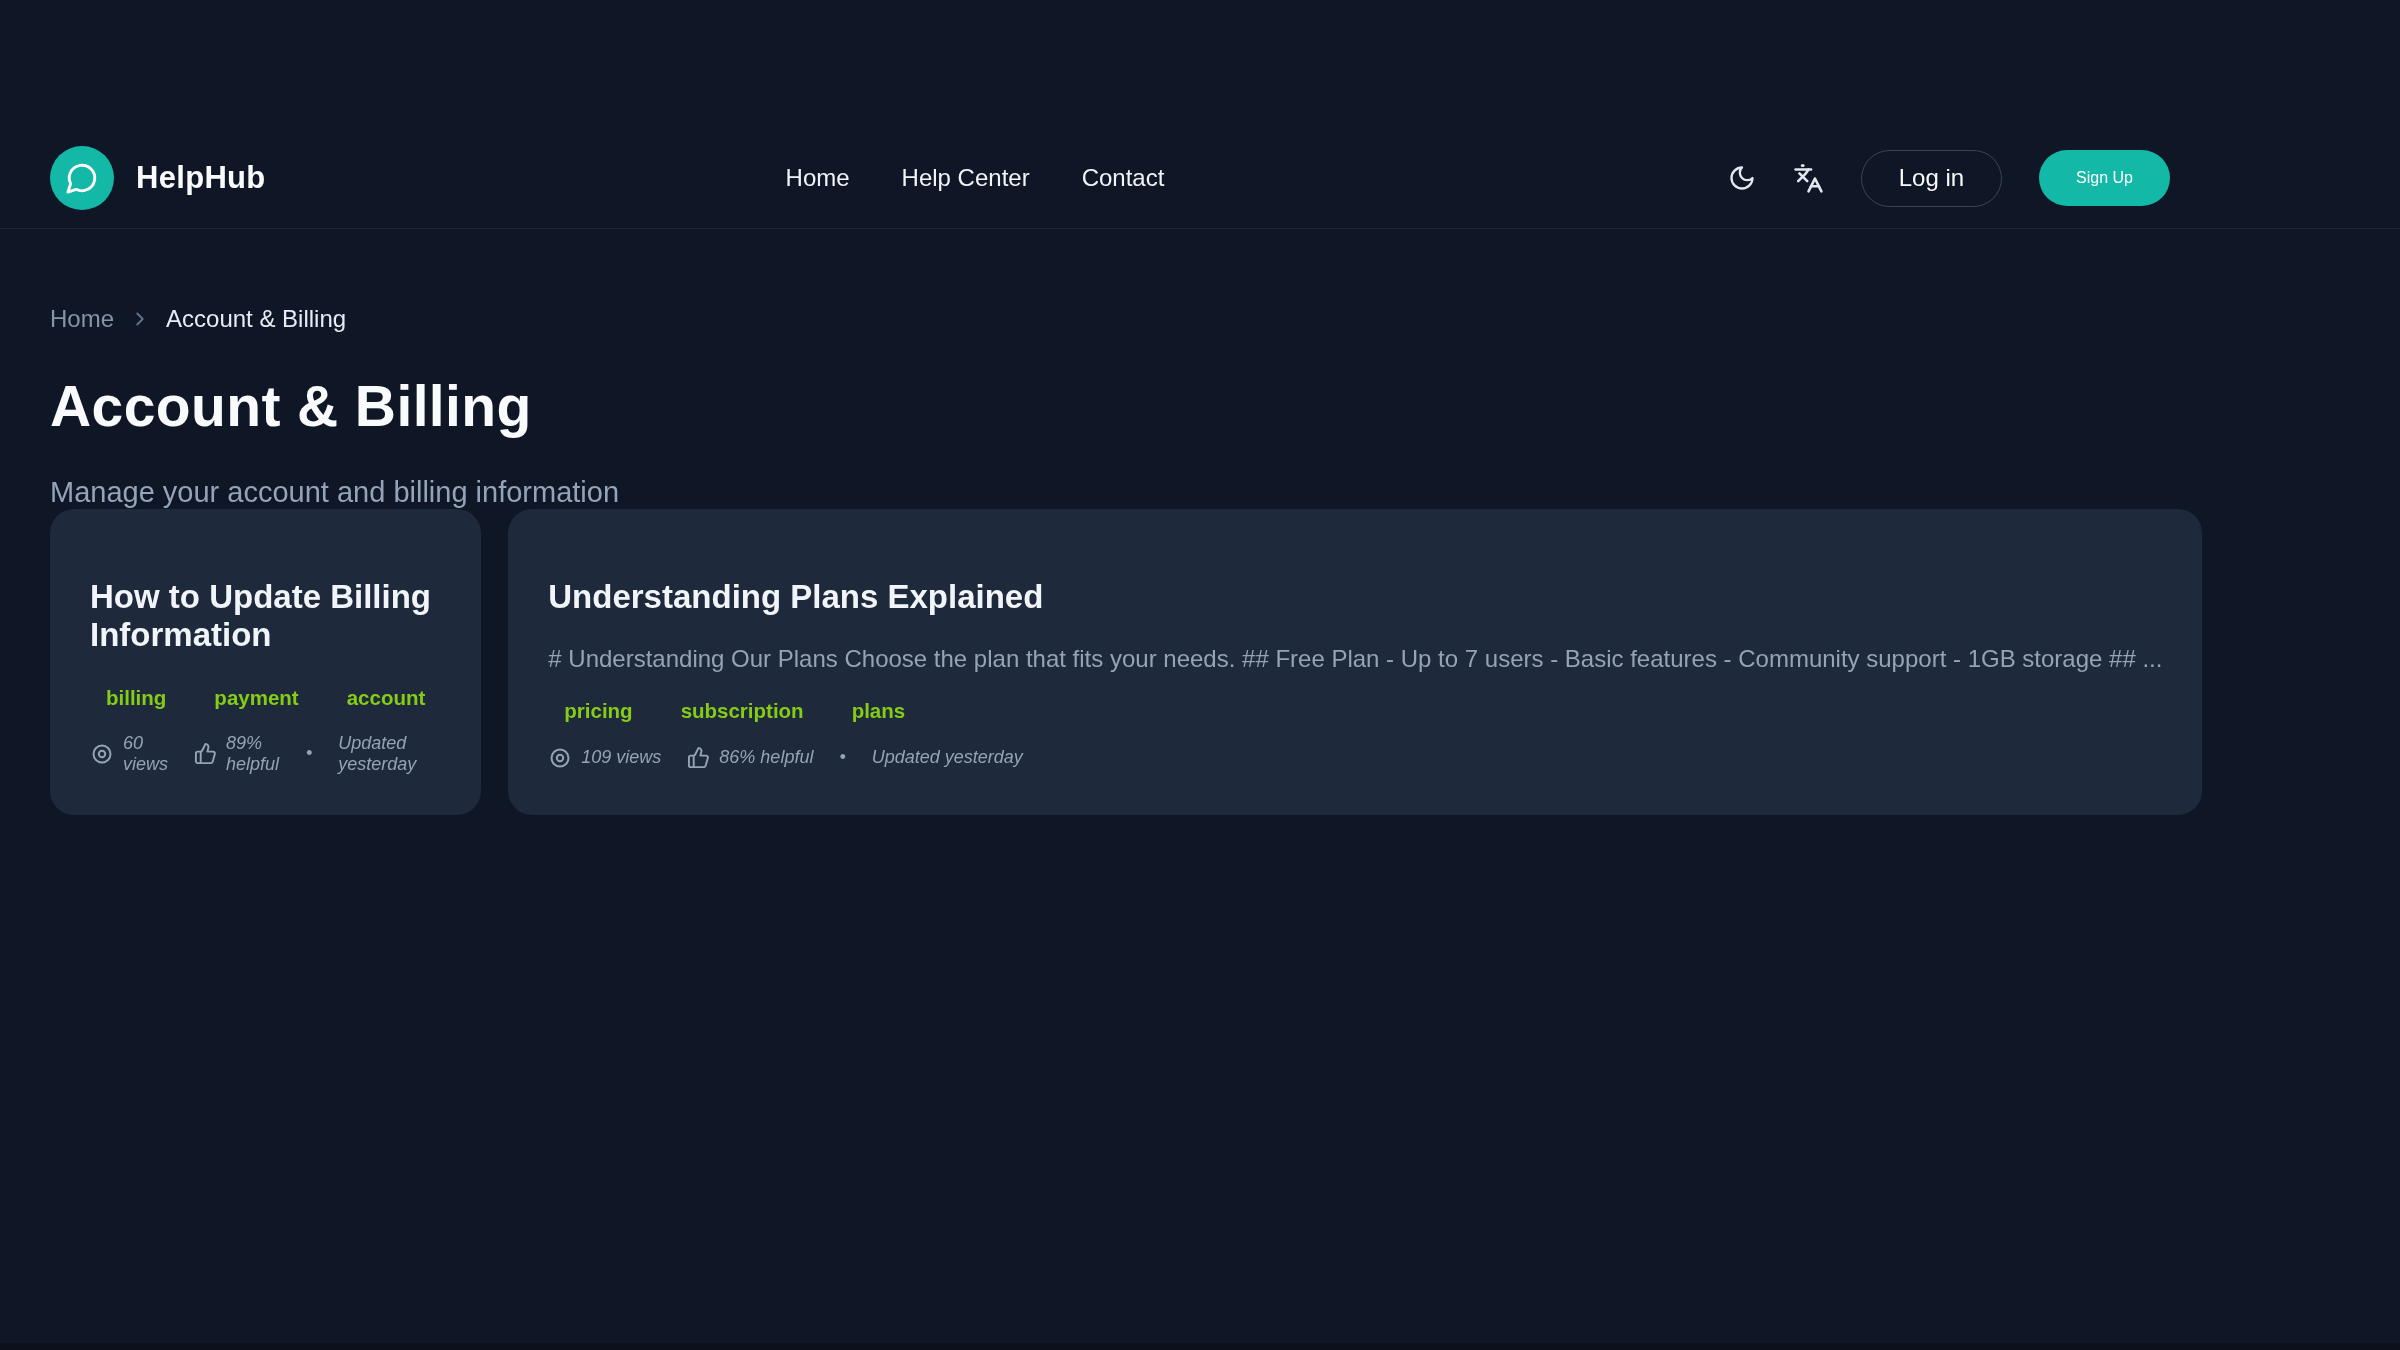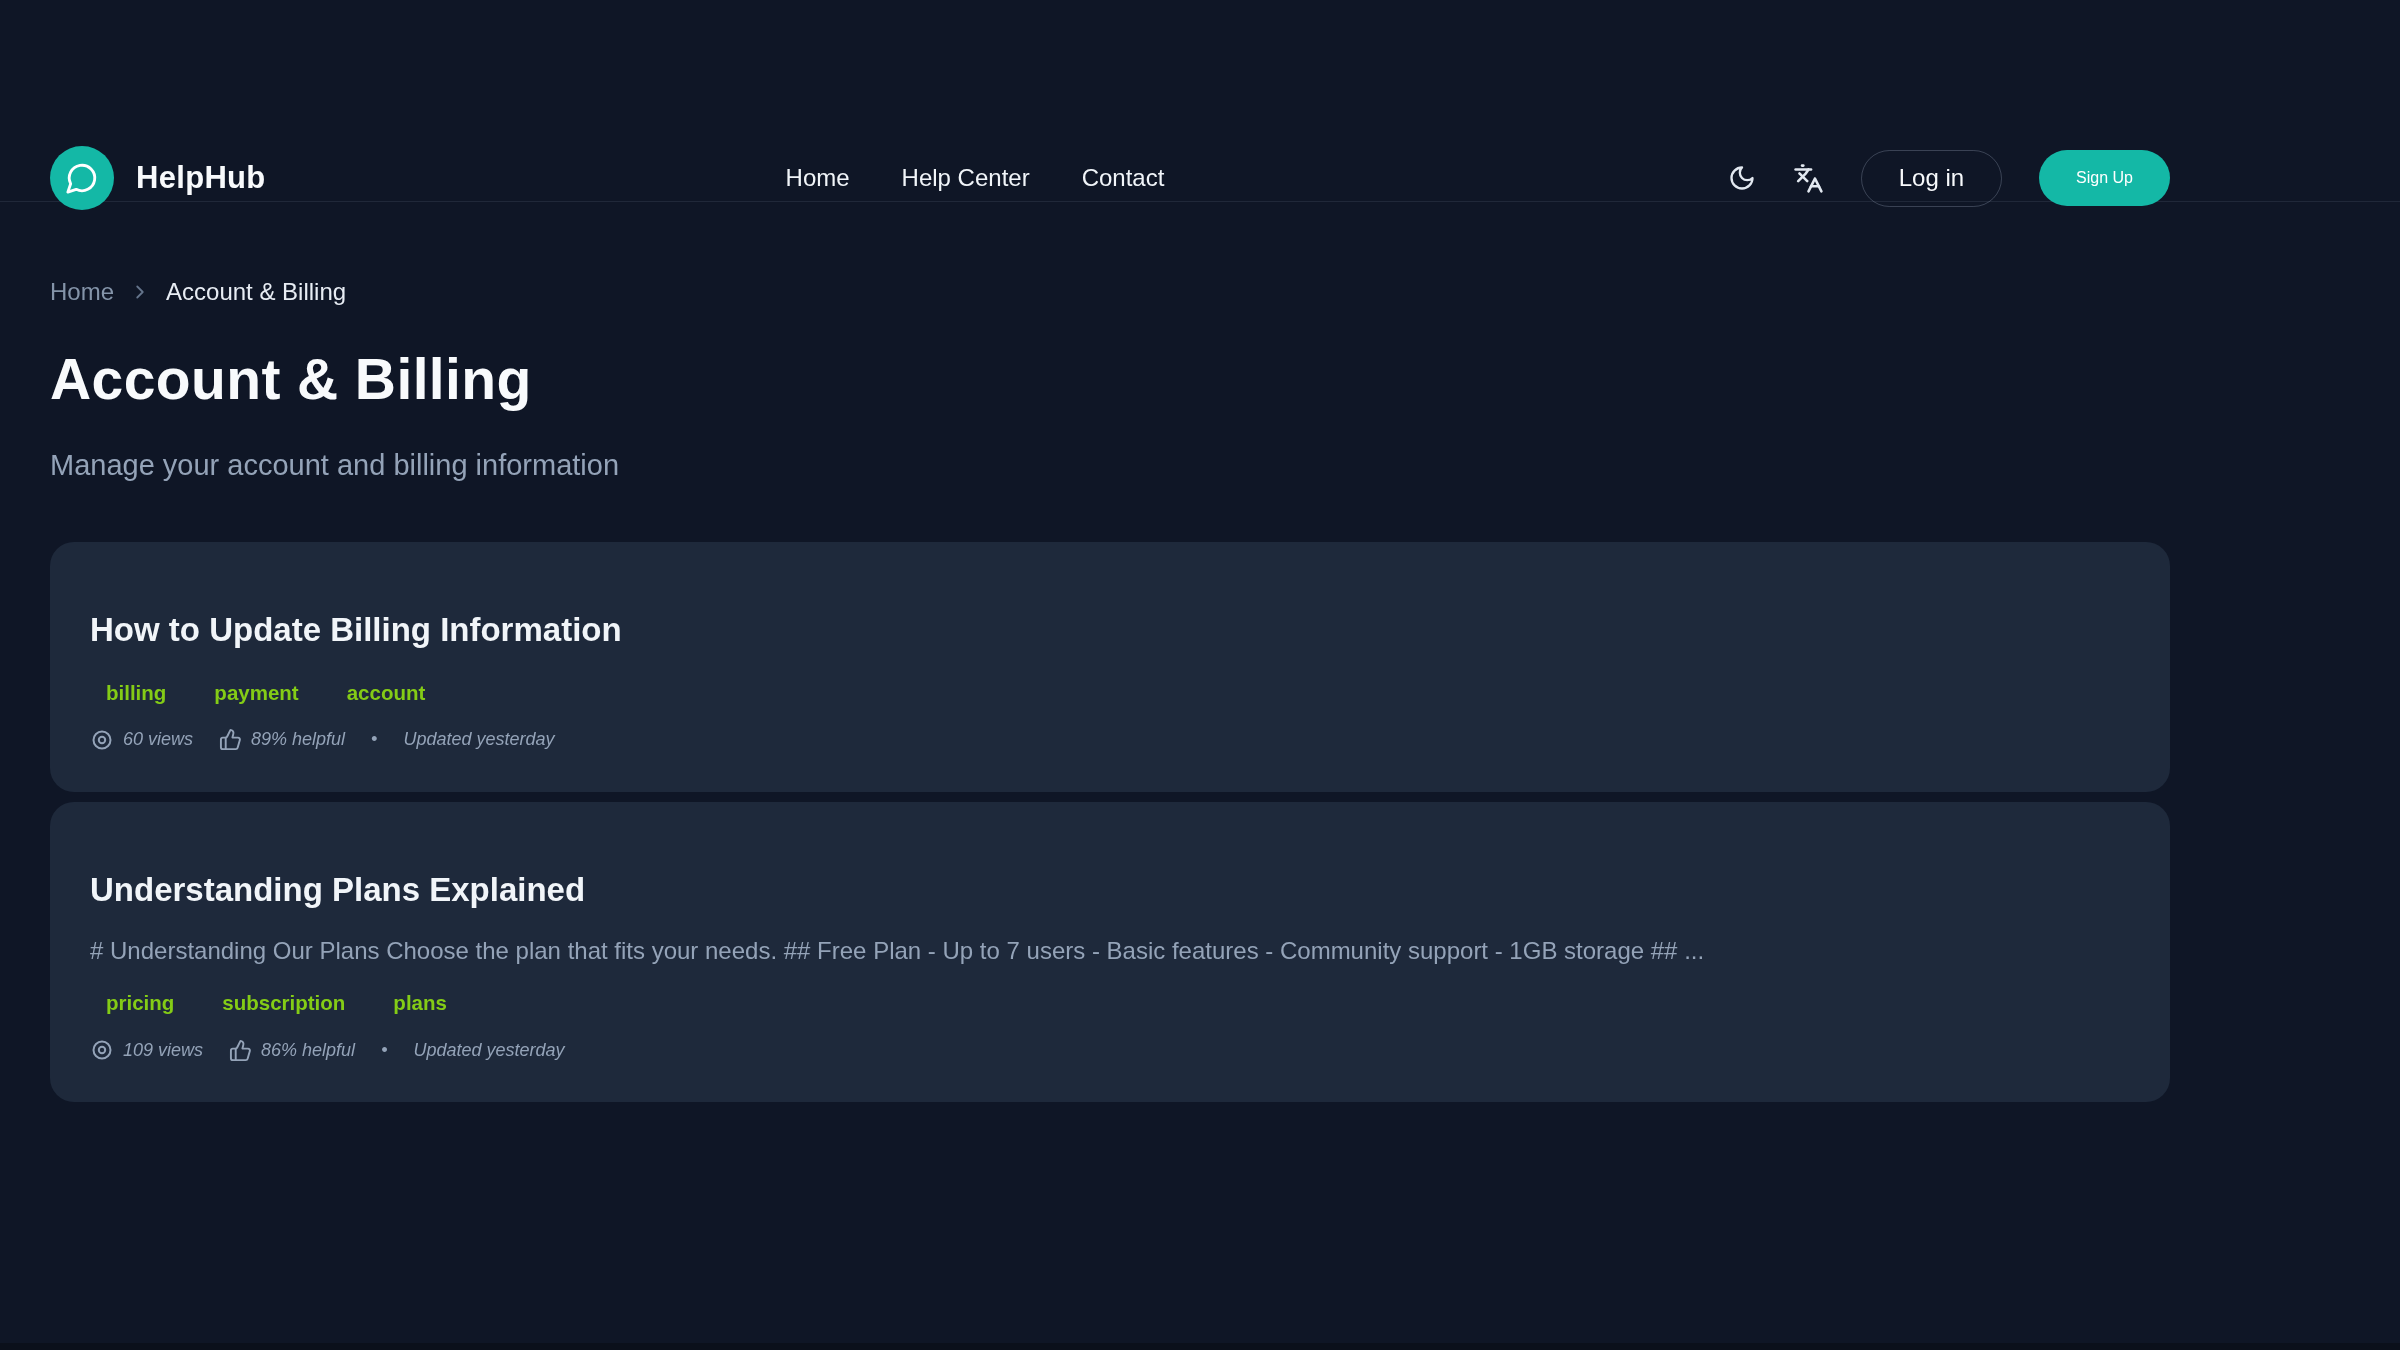--- a/index.html
+++ b/index.html
@@ -11,21 +11,21 @@
   *{box-sizing:border-box;}
   html,body{margin:0;padding:0;}
   body{
     width:2400px;height:1350px;overflow:hidden;
     background:var(--page-bg);
     font-family:"Liberation Sans","DejaVu Sans",sans-serif;
     color:#e2e8f0;position:relative;
   }
   
   .header{
-    height:202px;
+    height:229px;
     border-bottom:1px solid rgba(148,163,184,0.13);
     padding:146px 230px 0 50px;
   }
   .header-row{display:flex;align-items:center;height:64px;}
   .brand{display:flex;align-items:center;gap:22px;cursor:pointer;}
   .brand-circle{
     width:64px;height:64px;border-radius:50%;
     background:var(--accent);
     display:flex;align-items:center;justify-content:center;
     color:#ffffff;flex:none;
@@ -50,21 +50,21 @@
     font-family:inherit;cursor:pointer;display:flex;align-items:center;
   }
   
   .main{padding:0 230px 0 50px;}
   .breadcrumb{margin-top:76px;display:flex;align-items:center;gap:15px;font-size:24px;}
   .bc-link{color:#8494a9;cursor:pointer;}
   .bc-sep{color:#64748b;display:flex;align-items:center;}
   .bc-current{color:#e8edf4;}
   .page-title{margin-top:42px;font-size:57px;font-weight:bold;color:#f8fafc;letter-spacing:.4px;line-height:1.1;}
   .page-sub{margin-top:26px;font-size:29px;color:var(--muted);}
-  .cards{margin-top:60px;display:flex;flex-direction:column;gap:10px;}
+  .cards{display:flex;flex-direction:row;gap:27px;}
   .card{
     background:var(--card-bg);border-radius:24px;
     padding:42px 40px 40px;cursor:pointer;
   }
   .card-title{font-size:33px;font-weight:600;color:#f1f5f9;line-height:1.15;}
   .card-excerpt{
     margin-top:25px;font-size:24px;color:var(--muted);
     white-space:nowrap;overflow:hidden;line-height:1.25;
   }
   .card-tags{margin-top:21px;display:flex;gap:16px;}

